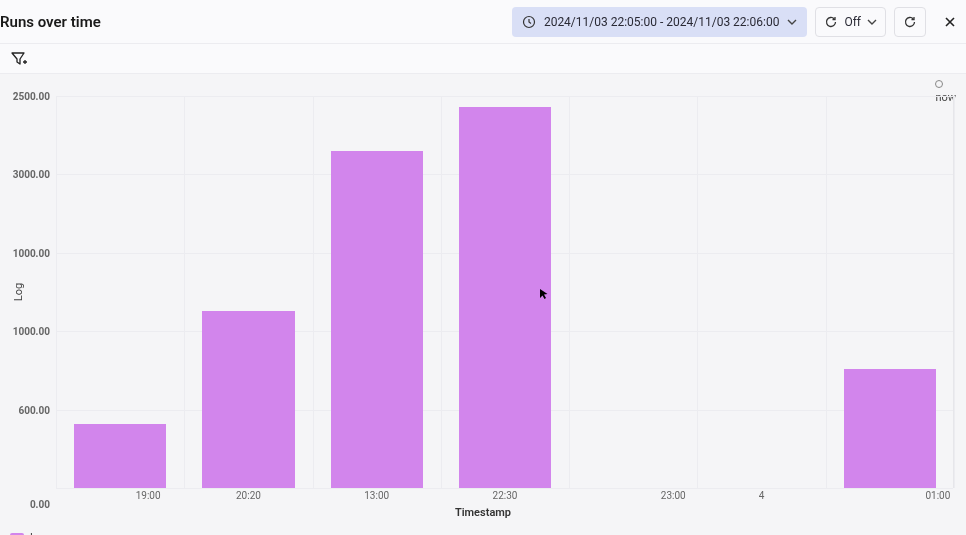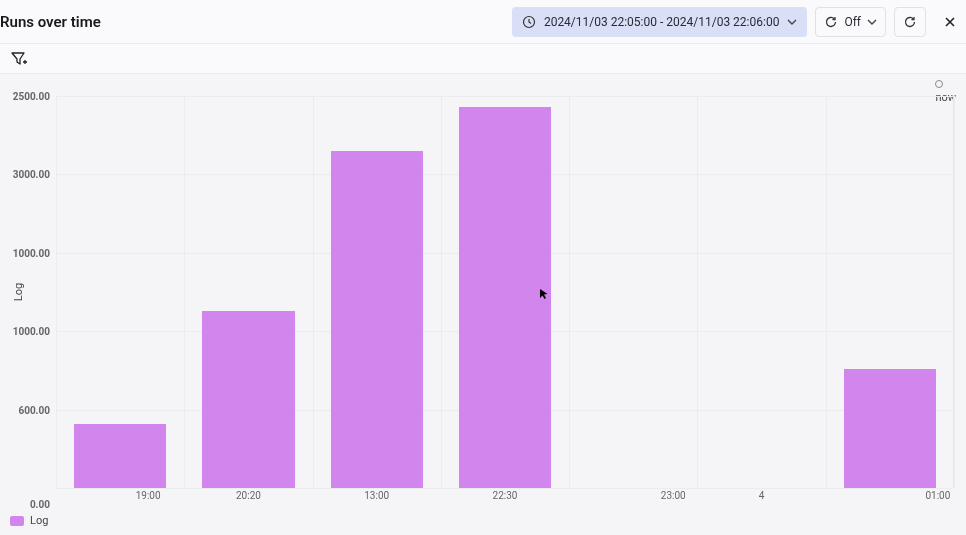--- a/index.html
+++ b/index.html
@@ -240,18 +240,19 @@
 
   <div class="xlabels" id="xlabels">
       <div class="xlbl" style="left: 64.1429px; margin-left: 28px;">19:00</div>
       <div class="xlbl" style="left: 192.429px;">20:20</div>
       <div class="xlbl" style="left: 320.714px;">13:00</div>
       <div class="xlbl" style="left: 449px;">22:30</div>
       <div class="xlbl" style="left: 577.286px; margin-left: 40px;">23:00</div>
       <div class="xlbl" style="left: 705.571px;">4</div>
       <div class="xlbl" style="left: 833.857px; margin-left: 48px;">01:00</div>
     </div>
+  <div class="xtitle">Timestamp</div>
 </div>
 
 <div class="legend">
   <span class="swatch"></span>
   <span>Log</span>
 </div>
 
 </body></html>

